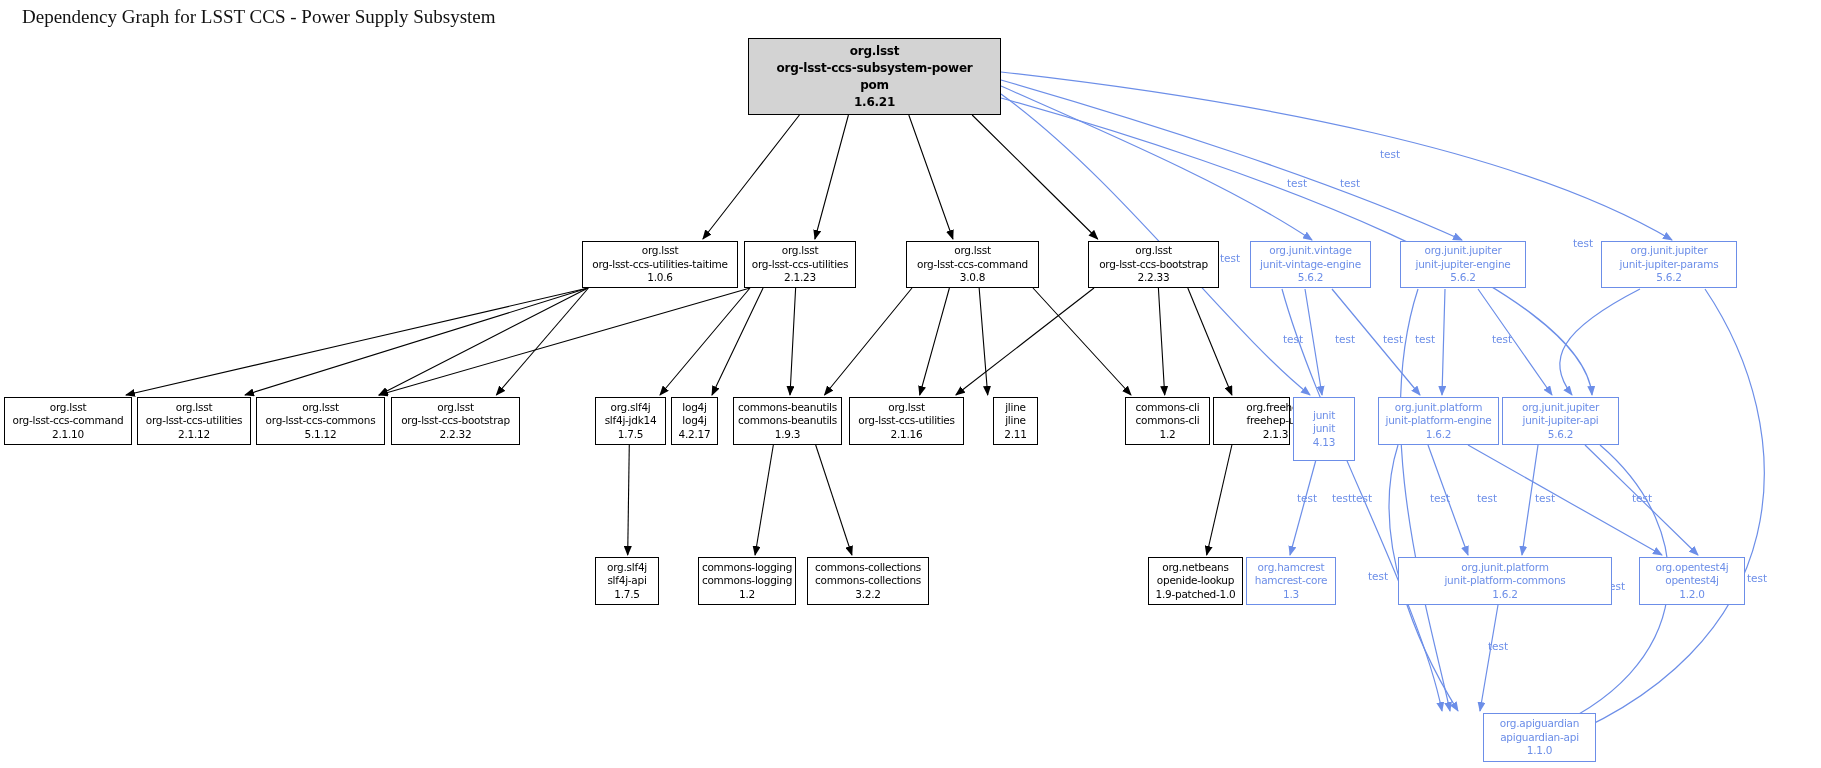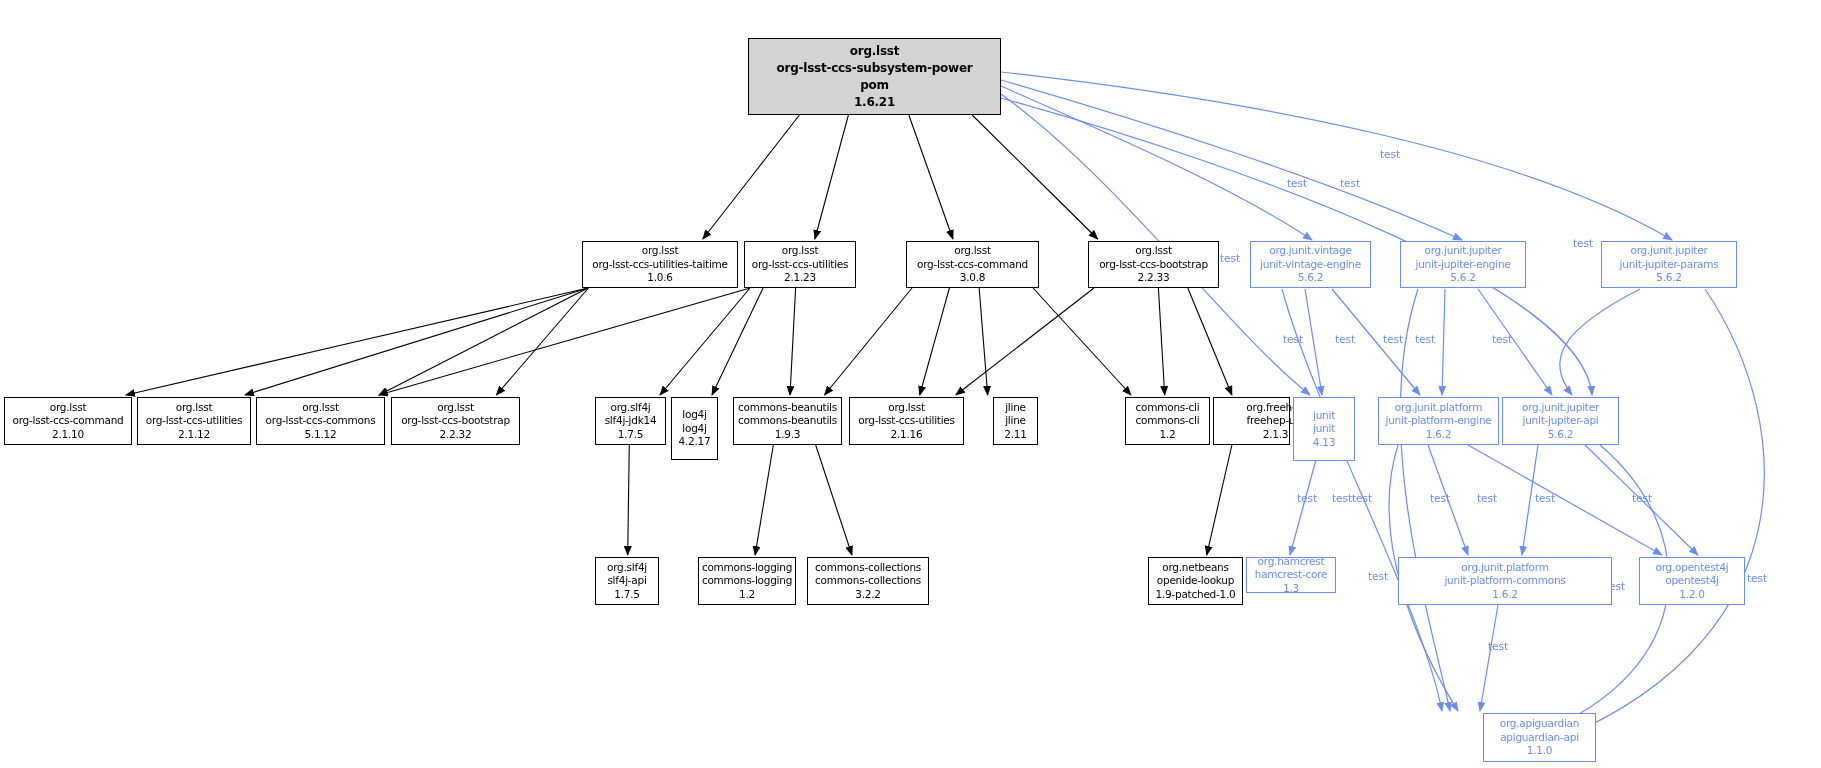--- a/index.html
+++ b/index.html
@@ -90,20 +90,21 @@
       <text x="1642" y="502" text-anchor="middle" class="edge-label">test</text>
       <path d="M1398,445 C1368,540 1420,650 1458,711" fill="none" stroke="#6c8ee8" stroke-width="1.2" marker-end="url(#ah-test)"></path>
       <text x="1378" y="580" text-anchor="middle" class="edge-label">test</text>
       <path d="M1600,445 C1700,530 1700,670 1537,734" fill="none" stroke="#6c8ee8" stroke-width="1.2" marker-end="url(#ah-test)"></path>
       <text x="1615" y="590" text-anchor="middle" class="edge-label">test</text>
       <path d="M1498,605 C1492,640.3333333333334 1486,675.6666666666666 1480,711" fill="none" stroke="#6c8ee8" stroke-width="1.2" marker-end="url(#ah-test)"></path>
       <text x="1498" y="650" text-anchor="middle" class="edge-label">test</text>
       <path d="M1705,289 C1800,430 1805,650 1537,748" fill="none" stroke="#6c8ee8" stroke-width="1.2" marker-end="url(#ah-test)"></path>
       <text x="1757" y="582" text-anchor="middle" class="edge-label">test</text>
     </svg>
+  <div class="graph-title">Dependency Graph for LSST CCS - Power Supply Subsystem</div>
   <div id="node-layer">
       <div class="node scope-root" style="left: 748px; top: 38px; width: 253px; height: 77px;">
         <div class="ln">org.lsst</div>
         <div class="ln">org-lsst-ccs-subsystem-power</div>
         <div class="ln">pom</div>
         <div class="ln">1.6.21</div>
       </div>
       <div class="node scope-compile" style="left: 582px; top: 241px; width: 156px; height: 47px;">
         <div class="ln">org.lsst</div>
         <div class="ln">org-lsst-ccs-utilities-taitime</div>
@@ -157,21 +158,21 @@
       <div class="node scope-compile" style="left: 391px; top: 397px; width: 129px; height: 48px;">
         <div class="ln">org.lsst</div>
         <div class="ln">org-lsst-ccs-bootstrap</div>
         <div class="ln">2.2.32</div>
       </div>
       <div class="node scope-compile" style="left: 595px; top: 397px; width: 71px; height: 48px;">
         <div class="ln">org.slf4j</div>
         <div class="ln">slf4j-jdk14</div>
         <div class="ln">1.7.5</div>
       </div>
-      <div class="node scope-compile" style="left: 671px; top: 397px; width: 47px; height: 63px;">
+      <div class="node scope-compile" style="left: 671px; top: 397px; width: 47px; height: 48px;">
         <div class="ln">log4j</div>
         <div class="ln">log4j</div>
         <div class="ln">4.2.17</div>
       </div>
       <div class="node scope-compile" style="left: 733px; top: 397px; width: 109px; height: 48px;">
         <div class="ln">commons-beanutils</div>
         <div class="ln">commons-beanutils</div>
         <div class="ln">1.9.3</div>
       </div>
       <div class="node scope-compile" style="left: 849px; top: 397px; width: 115px; height: 48px;">
@@ -222,21 +223,21 @@
       <div class="node scope-compile" style="left: 807px; top: 557px; width: 122px; height: 48px;">
         <div class="ln">commons-collections</div>
         <div class="ln">commons-collections</div>
         <div class="ln">3.2.2</div>
       </div>
       <div class="node scope-compile" style="left: 1148px; top: 557px; width: 95px; height: 48px;">
         <div class="ln">org.netbeans</div>
         <div class="ln">openide-lookup</div>
         <div class="ln">1.9-patched-1.0</div>
       </div>
-      <div class="node scope-test" style="left: 1246px; top: 557px; width: 90px; height: 36px; justify-content: center;">
+      <div class="node scope-test" style="left: 1246px; top: 557px; width: 90px; height: 48px; justify-content: center;">
         <div class="ln">org.hamcrest</div>
         <div class="ln">hamcrest-core</div>
         <div class="ln">1.3</div>
       </div>
       <div class="node scope-test" style="left: 1398px; top: 557px; width: 214px; height: 48px;">
         <div class="ln">org.junit.platform</div>
         <div class="ln">junit-platform-commons</div>
         <div class="ln">1.6.2</div>
       </div>
       <div class="node scope-test" style="left: 1639px; top: 557px; width: 106px; height: 48px;">

